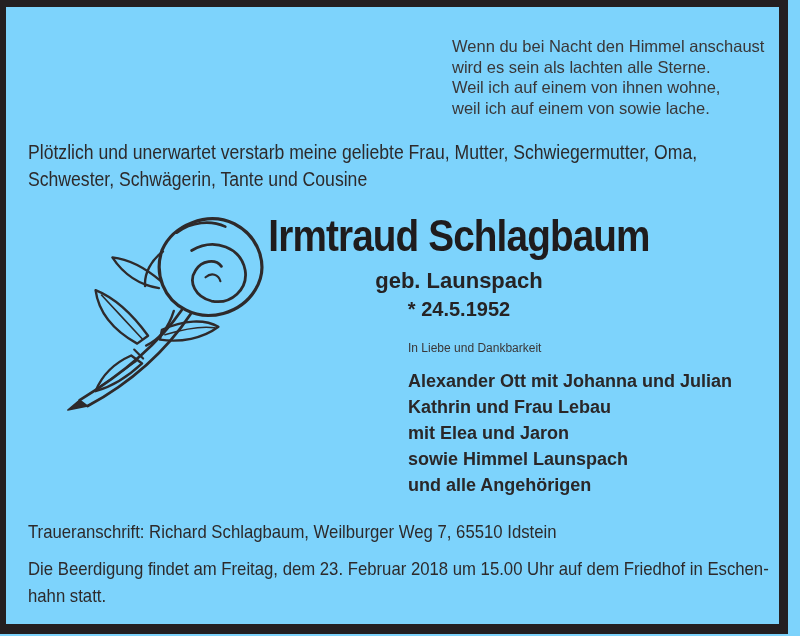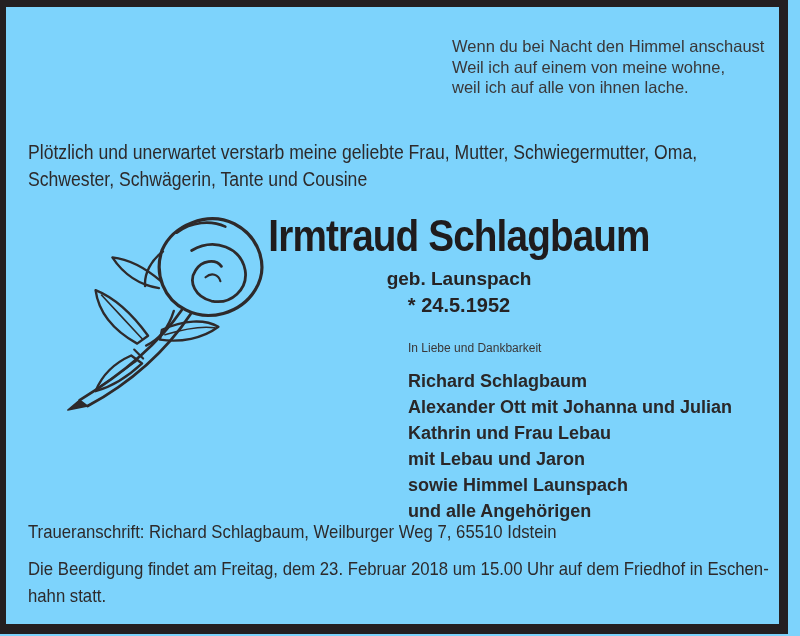--- a/index.html
+++ b/index.html
@@ -60,21 +60,21 @@
     font-size: 44px;
     font-weight: bold;
     letter-spacing: -1px;
     color: #1f1c1d;
     transform: scaleX(0.88);
     transform-origin: 50% 50%;
     white-space: nowrap;
   }
   .maiden-name {
     margin-top: 7px;
-    font-size: 19px;
+    font-size: 22px;
     font-weight: bold;
     color: #262324;
   }
   .dates-row {
     margin-top: 4px;
     display: flex;
     justify-content: center;
     gap: 20px;
     font-size: 20px;
     font-weight: bold;
@@ -129,22 +129,23 @@
 </style>
 </head>
 <body>
 
 <div class="sheet">
 
   <div class="frame"></div>
 
   <div class="poem">
     <div>Wenn du bei Nacht den Himmel anschaust</div>
-    <div>Weil ich auf einem von meine wohne,</div>
-    <div>weil ich auf alle von ihnen lache.</div>
+    <div>wird es sein als lachten alle Sterne.</div>
+    <div>Weil ich auf einem von ihnen wohne,</div>
+    <div>weil ich auf einem von sowie lache.</div>
   </div>
 
   <div class="intro">
     <div>Plötzlich und unerwartet verstarb meine geliebte Frau, Mutter, Schwiegermutter, Oma,</div>
     <div>Schwester, Schwägerin, Tante und Cousine</div>
   </div>
 
   <svg class="rose" viewBox="0 0 220 220" fill="none" stroke="#2e2a2b" stroke-linecap="round" stroke-linejoin="round" aria-hidden="true">
 
     <path d="M137,117 C115,149 78,181 34,208" stroke-width="2.8"></path>
@@ -173,24 +174,23 @@
     <h1 class="deceased-name">Irmtraud Schlagbaum</h1>
     <div class="maiden-name">geb. Launspach</div>
     <div class="dates-row">
       <span>* 24.5.1952</span>
     </div>
   </div>
 
   <div class="closing">In Liebe und Dankbarkeit</div>
 
   <div class="mourners">
-    <div>Richard Schlagbaum</div>
     <div>Alexander Ott mit Johanna und Julian</div>
     <div>Kathrin und Frau Lebau</div>
-    <div>mit Lebau und Jaron</div>
+    <div>mit Elea und Jaron</div>
     <div>sowie Himmel Launspach</div>
     <div>und alle Angehörigen</div>
   </div>
 
   <div class="address">Traueranschrift: Richard Schlagbaum, Weilburger Weg 7, 65510 Idstein</div>
 
   <div class="funeral">
     <div>Die Beerdigung findet am Freitag, dem 23. Februar 2018 um 15.00 Uhr auf dem Friedhof in Eschen-</div>
     <div>hahn statt.</div>
   </div>

